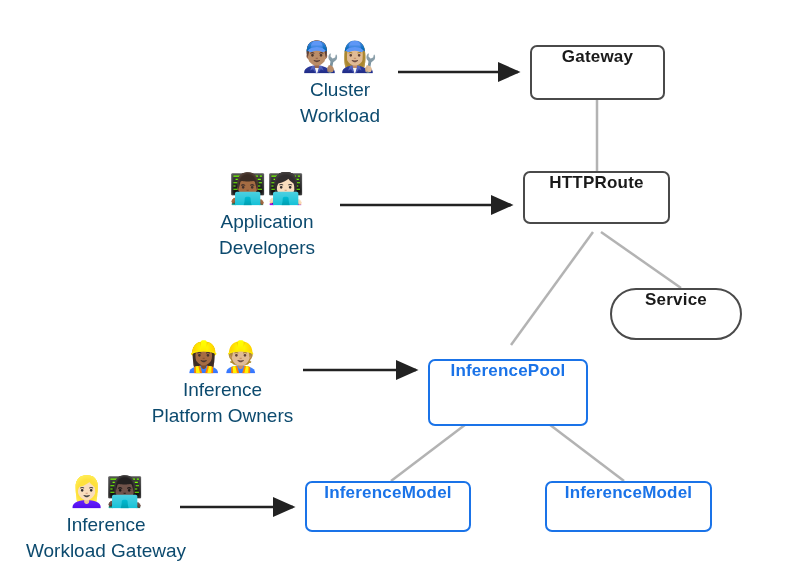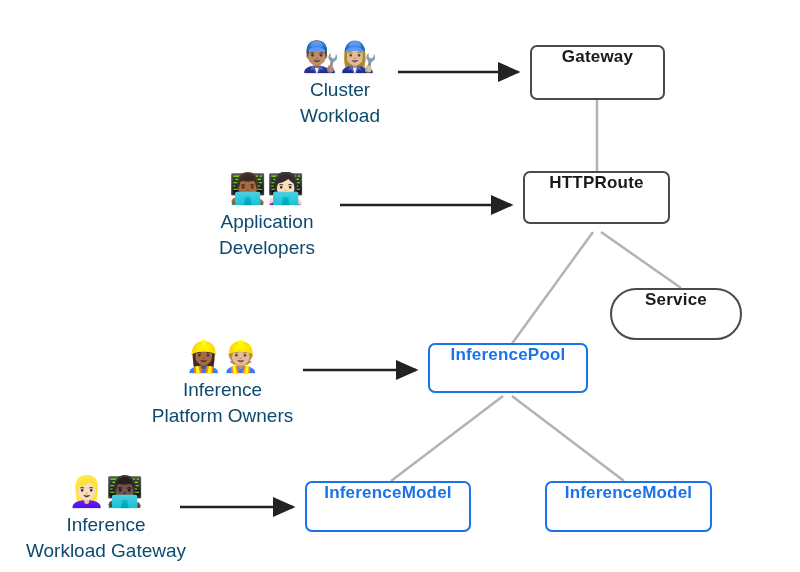--- a/index.html
+++ b/index.html
@@ -61,21 +61,21 @@
     font-size: 19px;
     line-height: 1.35;
     color: #0c4a6e;
     white-space: nowrap;
   }
 
   
   #node-gateway            { left: 530px; top: 45px;  width: 135px; height: 55px; }
   #node-httproute          { left: 523px; top: 171px; width: 147px; height: 53px; }
   #node-service            { left: 610px; top: 288px; width: 132px; height: 52px; border-radius: 26px; }
-  #node-inferencepool      { left: 428px; top: 343px; width: 160px; height: 50px; }
+  #node-inferencepool      { left: 428px; top: 359px; width: 160px; height: 67px; }
   #node-inferencemodel-l   { left: 305px; top: 481px; width: 166px; height: 51px; }
   #node-inferencemodel-r   { left: 545px; top: 481px; width: 167px; height: 51px; }
 
   
   #persona-cluster-operators        { left: 275px; top: 40px;  width: 130px; }
   #persona-application-developers   { left: 198px; top: 172px; width: 138px; }
   #persona-inference-platform       { left: 135px; top: 340px; width: 175px; }
   #persona-inference-workload       { left: 20px;  top: 475px; width: 172px; }
 </style>
 </head>

